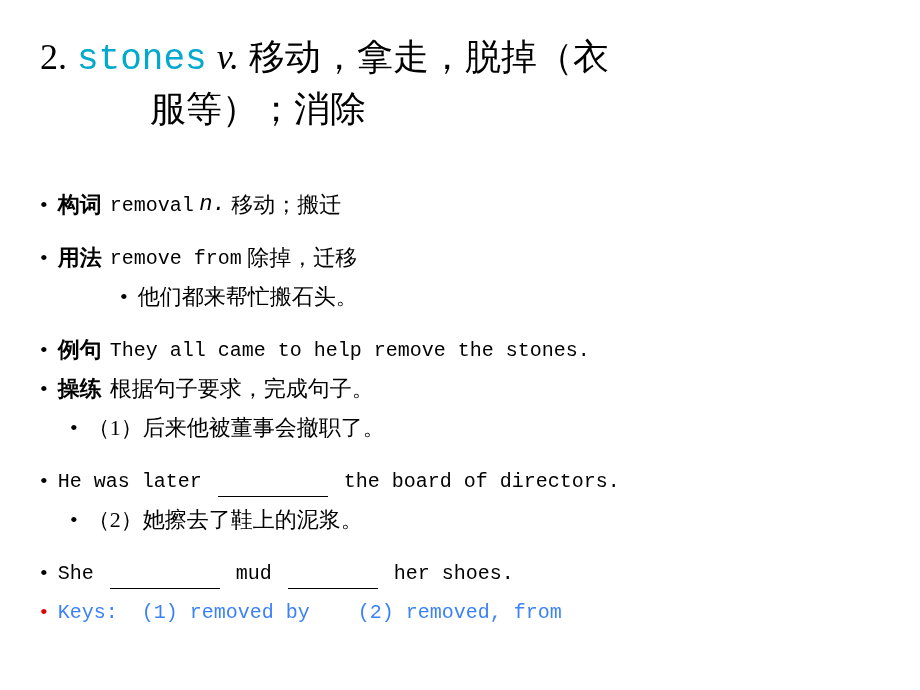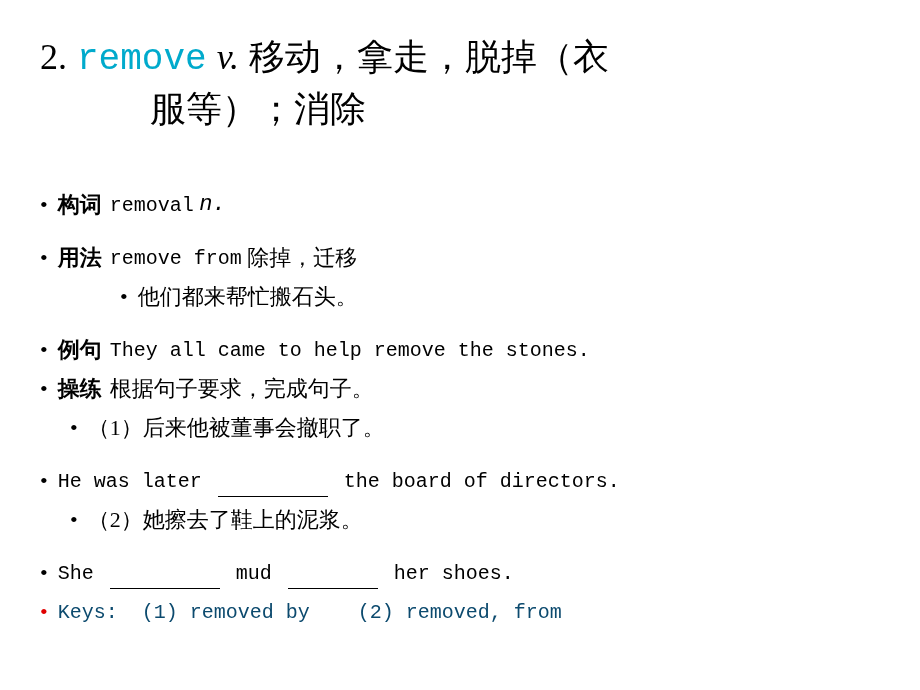--- a/index.html
+++ b/index.html
@@ -105,21 +105,21 @@
       font-size: 20px;
       margin-top: 17px;
     }
 
     .italic-pos {
       font-style: italic;
       font-family: "Courier New", monospace;
     }
 
     .keys-line {
-      color: #0c4a6e;
+      color: #3b82f6;
       font-family: "Courier New", monospace;
       font-size: 20px;
     }
 
     .blank {
       display: inline-block;
       width: 90px;
       border-bottom: 1.5px solid #000;
       margin: 0 4px;
       vertical-align: bottom;
@@ -132,34 +132,35 @@
       margin: 0 4px;
       vertical-align: bottom;
     }
   </style>
 </head>
 <body>
 
 <div class="header-section">
   <div class="header-line">
     <span class="entry-number">2.</span>
-    <span class="entry-word">remove</span>
+    <span class="entry-word">stones</span>
     <span class="entry-pos">v.</span>
     <span class="entry-def">移动，拿走，脱掉（衣</span>
   </div>
   <div class="entry-def-line2">服等）；消除</div>
 </div>
 
 <div class="content-section">
   <ul>
 
     <li>
       <span class="label-bold">构词</span>
       <span class="mono">removal</span>&nbsp;
       <span class="italic-pos">n.</span>&nbsp;
+      <span>移动；搬迁</span>
     </li>
 
     <li>
       <span class="label-bold">用法</span>
       <span class="mono">remove&nbsp;from</span>&nbsp;
       <span>除掉，迁移</span>
     </li>
 
     <li style="padding-left:80px;">
       <span>他们都来帮忙搬石头。</span>

